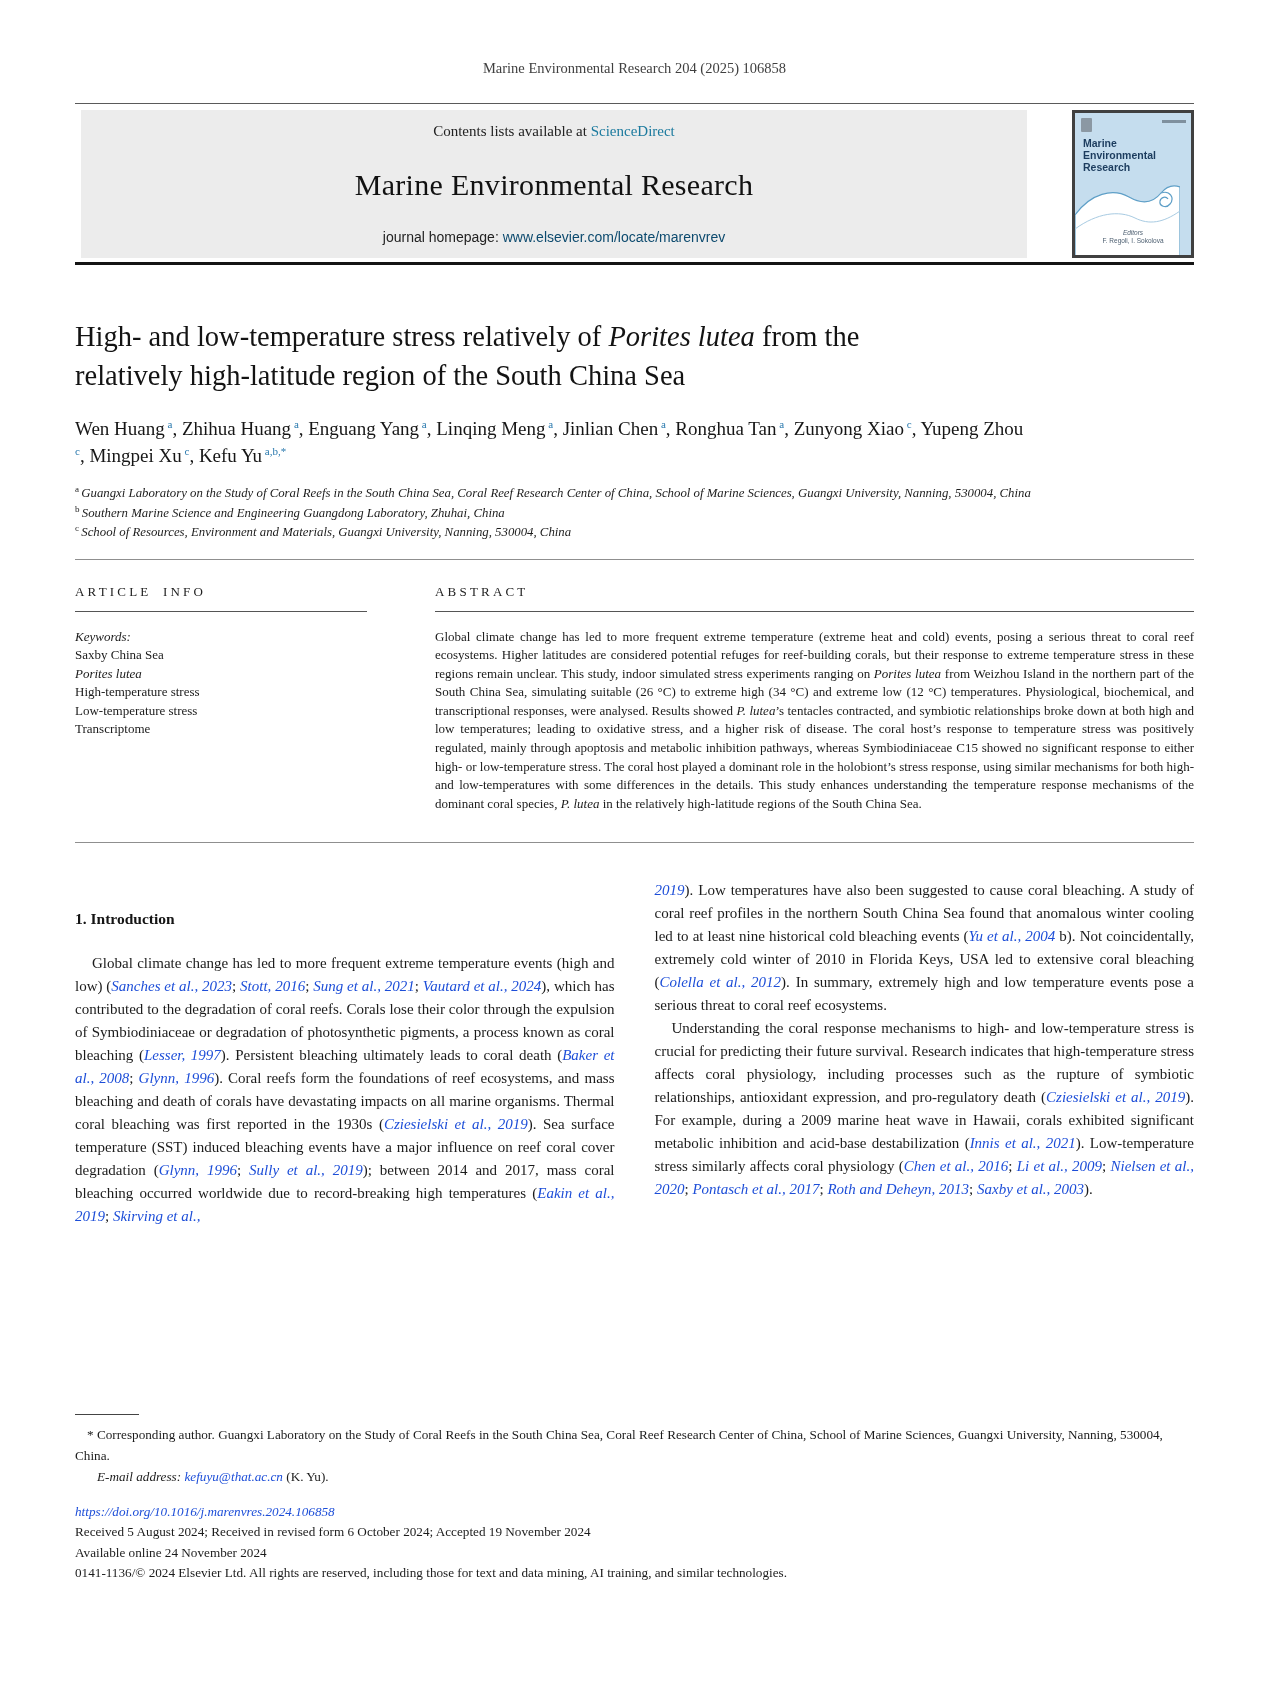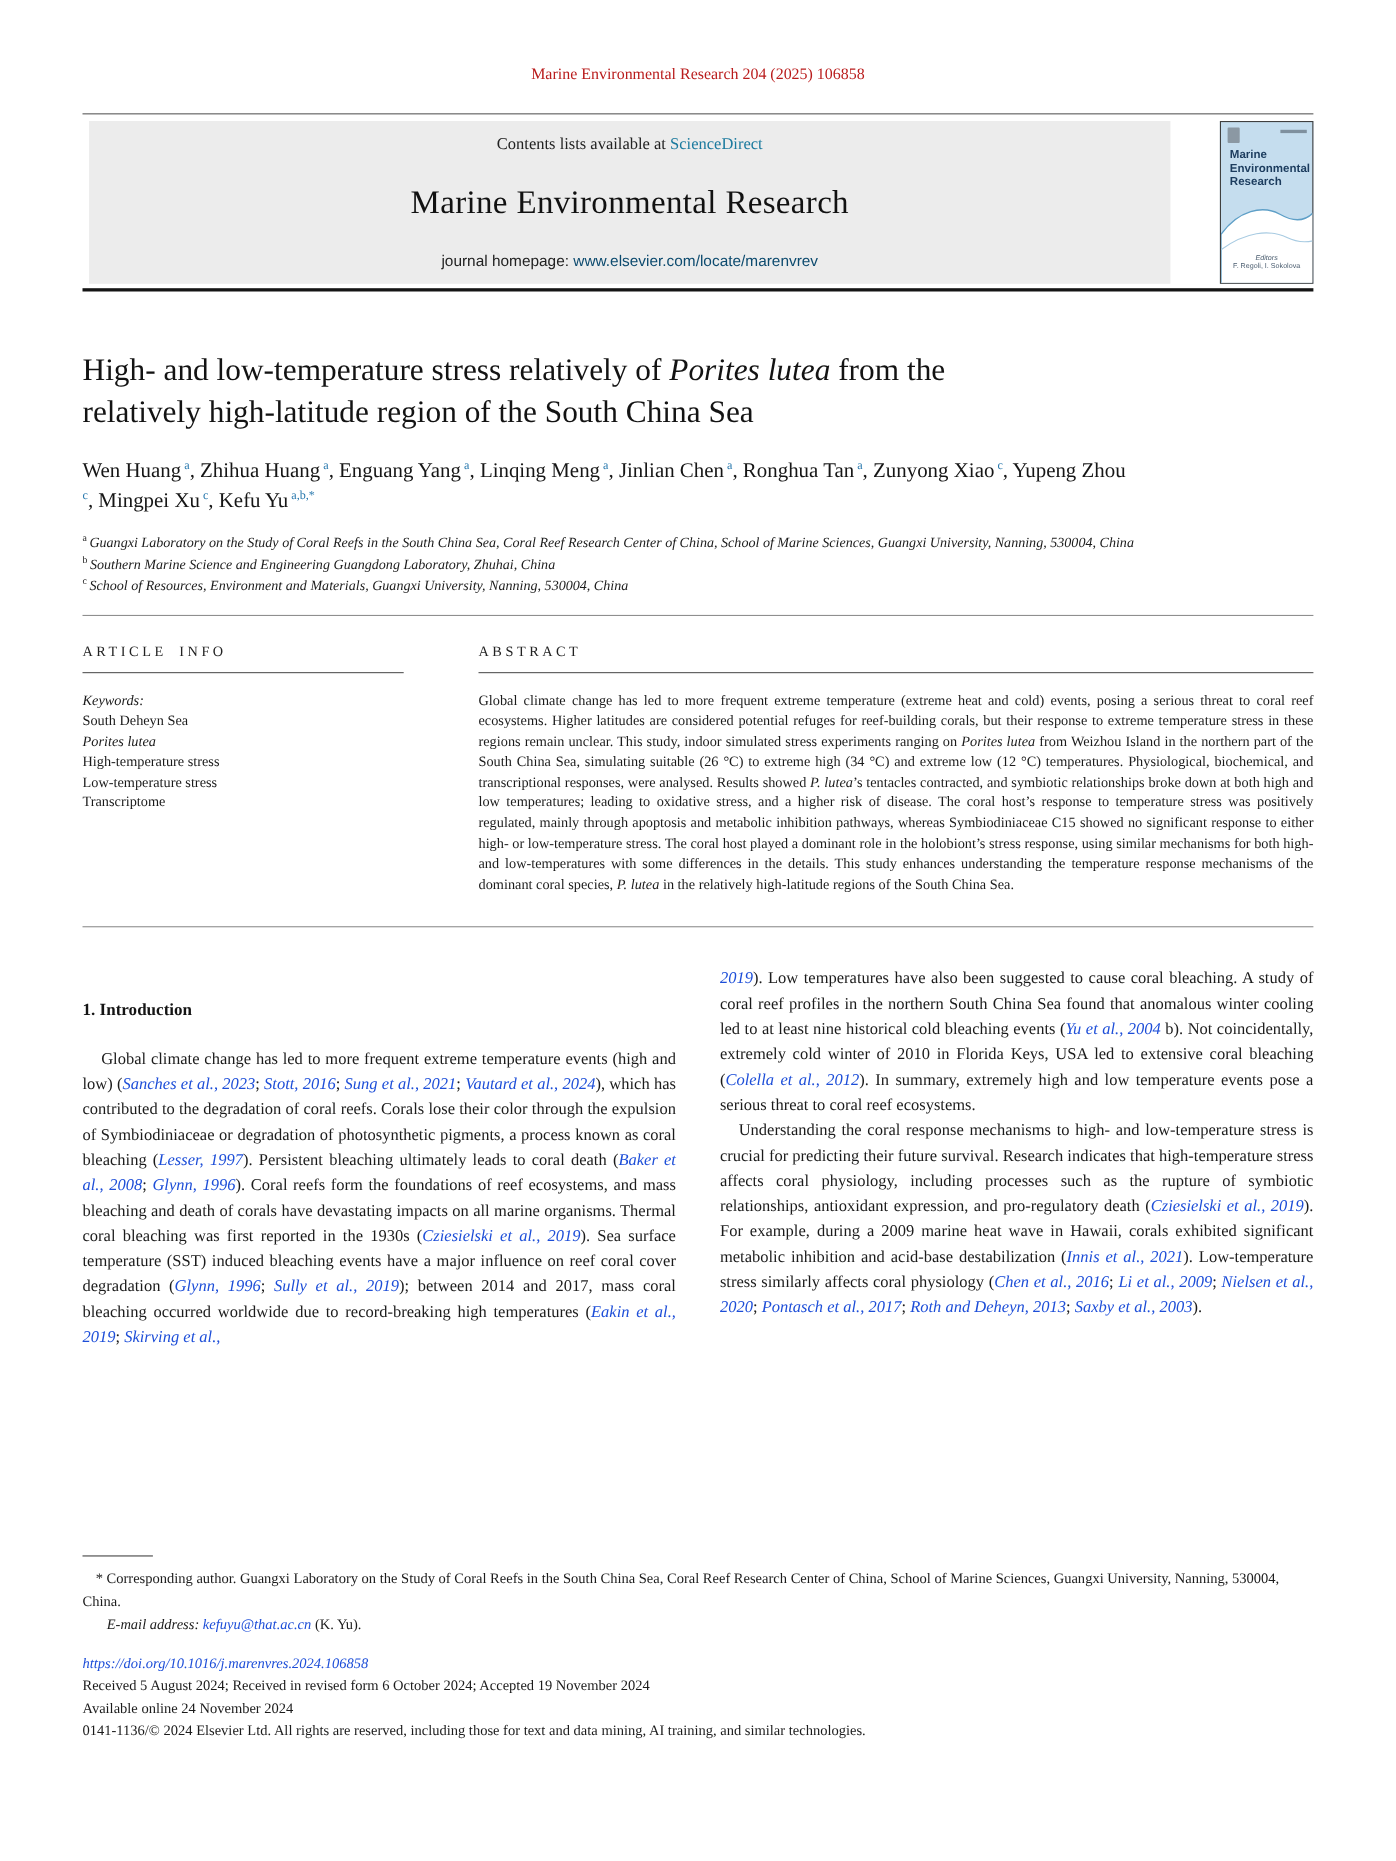--- a/index.html
+++ b/index.html
@@ -1,40 +1,40 @@
 <!DOCTYPE html>
 <html><head>
 <meta charset="utf-8">
 <style>
   html,body { margin:0; padding:0; background:#fff; }
   .page {
     position:relative; width:1269px; height:1692px; margin:0 auto;
     background:#fff; overflow:hidden;
     font-family:"Liberation Serif", serif; color:#1a1a1a;
   }
-  .citation { padding-top:60px; text-align:center; font-size:14.5px; color:#b91c1c; }
+  .citation { padding-top:60px; text-align:center; font-size:14.5px; color:#404040; }
   .rule1 { margin:26px 75px 0; border-top:1.4px solid #5a5a5a; }
   .rule-thick { margin:4px 75px 0; border-top:3px solid #141414; }
   .rule-thin { margin:16px 75px 0; border-top:1px solid #8f8f8f; }
 
   .banner { margin:6px 75px 0; display:flex; height:148px; }
   .logo-block { width:128px; position:relative; flex:0 0 auto; }
   .logo-tree { position:absolute; top:0; left:0; }
   .elsevier-word { position:absolute; bottom:-2px; left:0; width:100%; text-align:center;
     color:#e8750a; font-size:20.5px; letter-spacing:.5px; font-weight:600; }
   .graybox { flex:1 1 auto; margin-left:6px; background:#ececec; text-align:center;
     display:flex; flex-direction:column; justify-content:space-between; padding:13px 8px; box-sizing:border-box; }
   .contents-line { font-size:15px; color:#222; }
   .sd-link { color:#1b7a9e; }
   .banner-title { font-size:30px; color:#111; letter-spacing:.3px; }
   .homepage-line { font-family:"Liberation Sans", sans-serif; font-size:14px; color:#222; }
   .hp-link { color:#0c4a6e; }
 
-  .cover { flex:0 0 auto; width:85px; height:148px; margin-left:45px; position:relative;
-    background:#c5ddee; border:1px solid #404040; box-sizing:border-box; overflow:hidden; }
+  .cover { flex:0 0 auto; width:122px; height:148px; margin-left:45px; position:relative;
+    background:#c5ddee; border:3px solid #404040; box-sizing:border-box; overflow:hidden; }
   .cover-logo { position:absolute; top:5px; left:6px; width:11px; height:14px; background:#8b98a3; border-radius:1px; }
   .cover-issn { position:absolute; top:7px; right:5px; width:24px; height:3px; background:#7f909e; }
   .cover-title { position:absolute; top:24px; left:8px; font-family:"Liberation Sans", sans-serif;
     font-size:10.5px; font-weight:700; line-height:12px; color:#1c3c5e; }
   .cover-wave { position:absolute; left:0; top:50px; }
   .cover-editors { position:absolute; bottom:10px; width:100%; text-align:center;
     font-family:"Liberation Sans", sans-serif; font-size:6.5px; color:#4c5e70; line-height:8px; }
   .cover-editors .ed-label { font-style:italic; }
 
   .art-title { margin:52px 75px 0; max-width:880px; font-size:28.5px; line-height:39px; font-weight:400; color:#131313; }
@@ -120,21 +120,21 @@
 
   <div class="rule-thin"></div>
 
   <div class="info-grid">
     <div class="info-col">
       <div class="sec-head">ARTICLE INFO</div>
       <div class="head-rule"></div>
       <div class="kw-block">
         <div class="kw-label">Keywords:</div>
         <div>
-            <div>South Deheyn Sea</div>
+            <div>Saxby China Sea</div>
             <div><em>Porites lutea</em></div>
             <div>High-temperature stress</div>
             <div>Low-temperature stress</div>
             <div>Transcriptome</div>
           </div>
       </div>
     </div>
     <div class="abs-col">
       <div class="sec-head">ABSTRACT</div>
       <div class="head-rule"></div>

